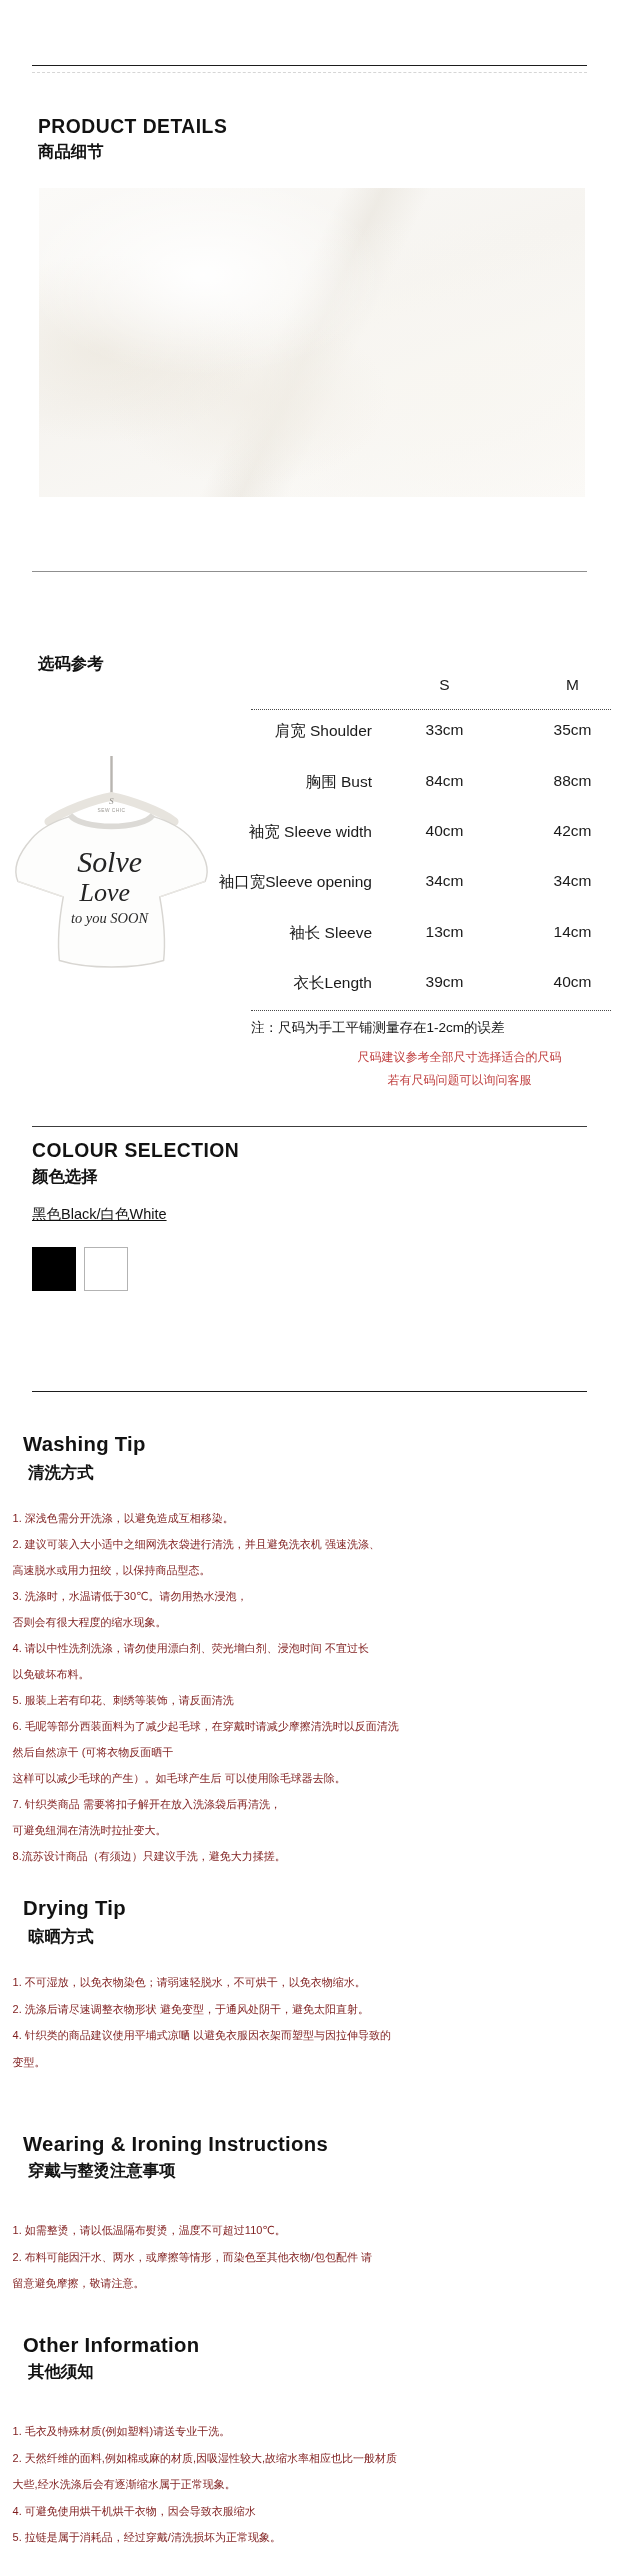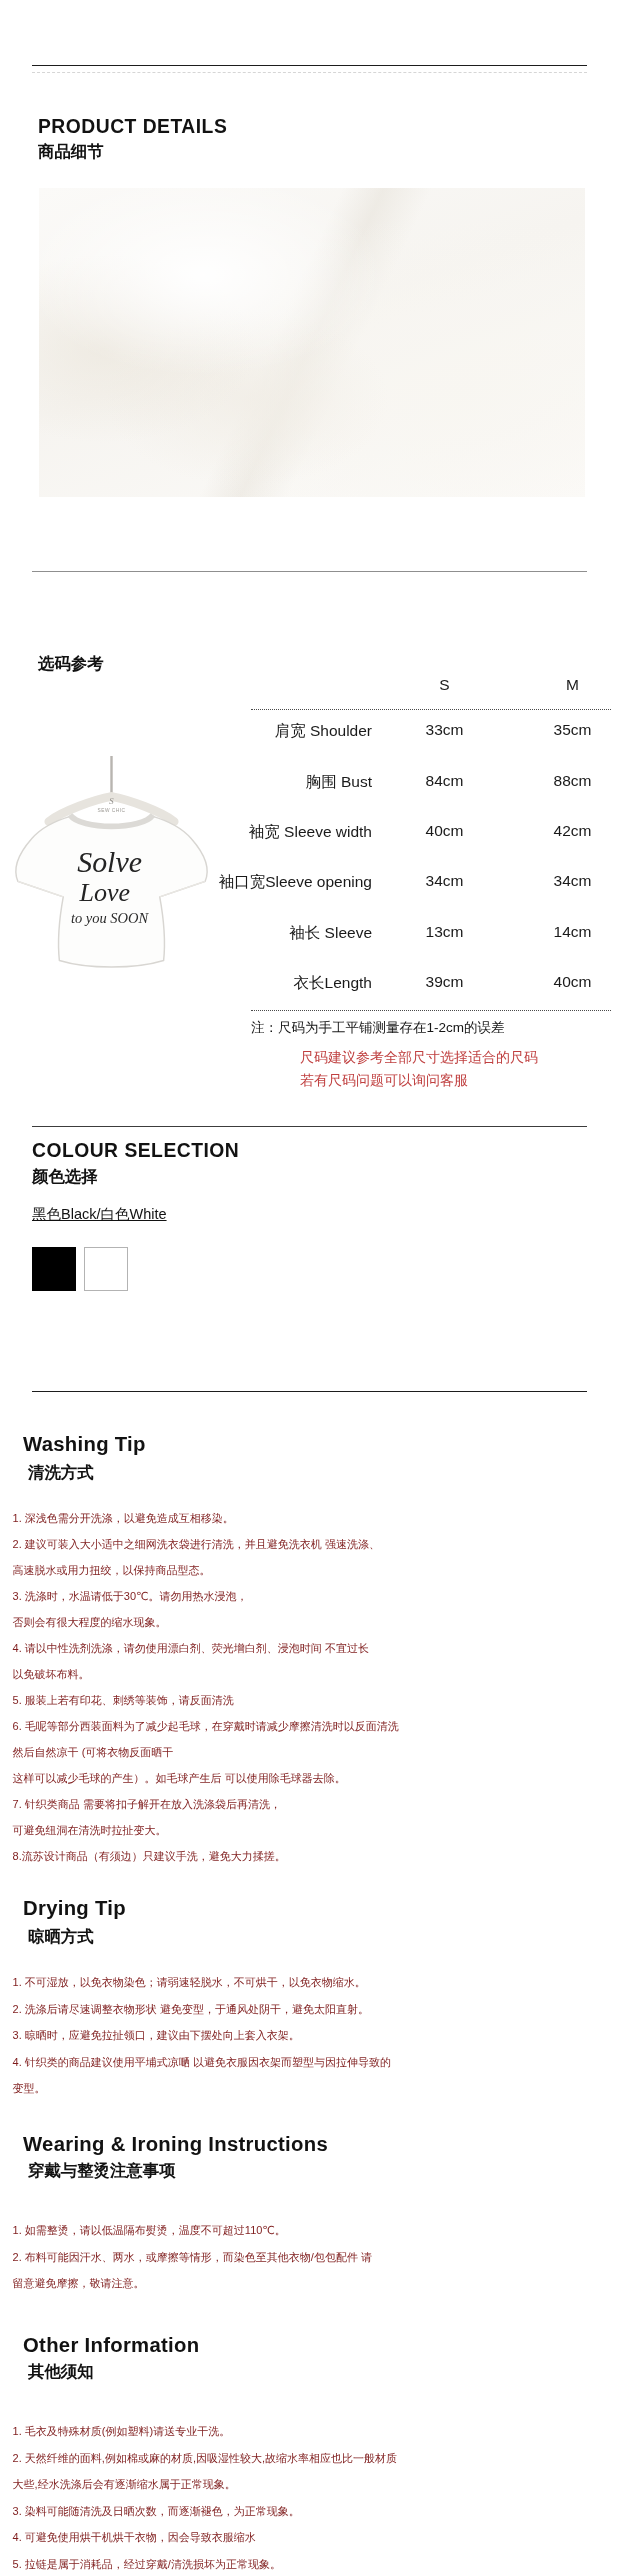--- a/index.html
+++ b/index.html
@@ -36,22 +36,22 @@
 
   
   .sz-head { position:absolute; top:672px; font-size:15.5px; color:#1a1a1a; }
   .sz-dot  { position:absolute; left:251px; width:360px; border-top:1.9px dotted #4a4a4a; }
   .sz-row  { position:absolute; left:0; width:579px; height:25px; font-size:15.5px; color:#1a1a1a; }
   .sz-label{ position:absolute; left:145px; width:227px; text-align:right; }
   .sz-s    { position:absolute; left:396px; width:97px; text-align:center; }
   .sz-m    { position:absolute; left:524px; width:97px; text-align:center; }
   .sz-note { position:absolute; left:251px; top:1015px; width:360px; text-align:left;
              font-size:13.5px; color:#161616; }
-  .sz-red  { position:absolute; left:300px; top:1042px; width:319px; 
-             font-size:14px; line-height:23px; }
+  .sz-red  { position:absolute; left:300px; top:1042px; width:319px; text-align:center;
+             font-size:12px; line-height:23px; }
 
   
   .col-label { font-size:14.5px; text-decoration:underline; color:#121212; }
   .swatch { position:absolute; top:1243px; width:44px; height:44px; }
   .swatch.black { left:32px; background:#000000; }
   .swatch.white { left:84px; width:42px; height:42px; background:#ffffff; border:1px solid #b3b3b3; }
 
   
   .list { position:absolute; left:12.6px; width:598px; font-size:11px; line-height:26px; color:#7f1d1d; }
   .list.lh28 { line-height:26.6px; }
@@ -158,38 +158,36 @@
       <div class="li">7. 针织类商品 需要将扣子解开在放入洗涤袋后再清洗，
 可避免纽洞在清洗时拉扯变大。</div>
       <div class="li">8.流苏设计商品（有须边）只建议手洗，避免大力揉搓。</div>
     </div>
 
   <div class="abs tip-h-en" style="left:23px; top:1893px">Drying Tip</div>
   <div class="abs tip-h-zh" style="left:28px; top:1922px">晾晒方式</div>
   <div class="list lh28" style="top:1965px">
       <div class="li">1. 不可湿放，以免衣物染色；请弱速轻脱水，不可烘干，以免衣物缩水。</div>
       <div class="li">2. 洗涤后请尽速调整衣物形状 避免变型，于通风处阴干，避免太阳直射。</div>
-      <div class="li">3. 晾晒时，应避免拉扯领口，建议由下摆处向上套入衣架。</div>
       <div class="li">4. 针织类的商品建议使用平埔式凉嗮 以避免衣服因衣架而塑型与因拉伸导致的
 变型。</div>
     </div>
 
   <div class="abs tip-h-en" style="left:23px; top:2129px">Wearing &amp; Ironing Instructions</div>
   <div class="abs tip-h-zh" style="left:28px; top:2156px">穿戴与整烫注意事项</div>
   <div class="list lh28" style="top:2213px">
       <div class="li">1. 如需整烫，请以低温隔布熨烫，温度不可超过110℃。</div>
       <div class="li">2. 布料可能因汗水、两水，或摩擦等情形，而染色至其他衣物/包包配件 请
 留意避免摩擦，敬请注意。</div>
     </div>
 
   <div class="abs tip-h-en" style="left:23px; top:2330px">Other Information</div>
   <div class="abs tip-h-zh" style="left:28px; top:2357px">其他须知</div>
   <div class="list lh28" style="top:2414px">
       <div class="li">1. 毛衣及特殊材质(例如塑料)请送专业干洗。</div>
       <div class="li">2. 天然纤维的面料,例如棉或麻的材质,因吸湿性较大,故缩水率相应也比一般材质
 大些,经水洗涤后会有逐渐缩水属于正常现象。</div>
-      <div class="li">3. 染料可能随清洗及日晒次数，而逐渐褪色，为正常现象。</div>
       <div class="li">4. 可避免使用烘干机烘干衣物，因会导致衣服缩水</div>
       <div class="li">5. 拉链是属于消耗品，经过穿戴/清洗损坏为正常现象。</div>
     </div>
 
 </div>
 
 
 </body></html>

